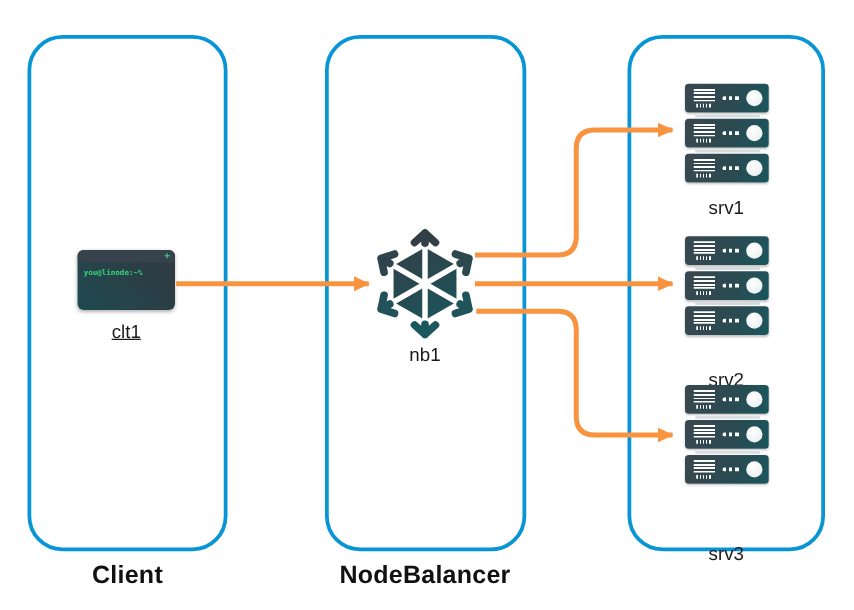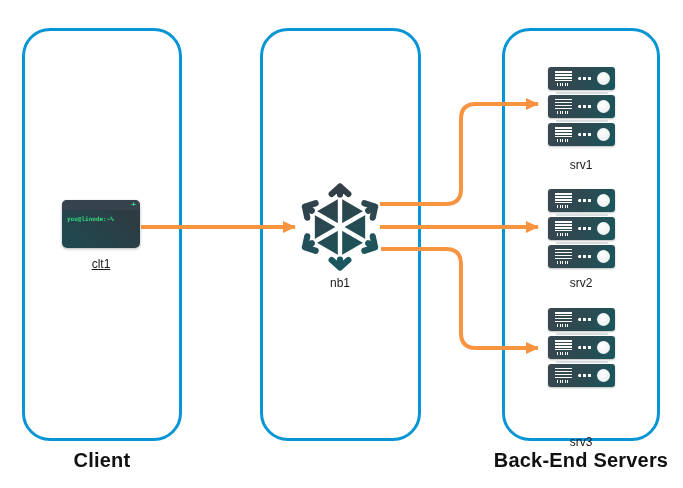--- a/index.html
+++ b/index.html
@@ -18,21 +18,21 @@
   .zone-label{
     position:absolute;top:449px;transform:translateX(-50%);
     font-size:20px;font-weight:700;color:#111111;white-space:nowrap;letter-spacing:.2px;
   }
   .zl-client{left:102px;}
   .zl-nb{left:340px;}
   .zl-backend{left:581px;}
   
   .node-label{
     position:absolute;transform:translateX(-50%);
-    font-size:12px;color:#1a1a1a;white-space:nowrap;z-index:2;
+    font-size:15px;color:#1a1a1a;white-space:nowrap;z-index:2;
   }
   
   .arrows{position:absolute;left:0;top:0;z-index:1;}
   
   .terminal{
     position:absolute;left:62px;top:200px;width:78px;height:48px;border-radius:5px;
     overflow:hidden;z-index:2;box-shadow:0 1px 3px rgba(0,0,0,.3);
     background:linear-gradient(225deg,#2E3B43 20%,#1F4A50 100%);
   }
   .terminal-bar{
@@ -187,21 +187,21 @@
     <div class="unit-sep">
         <div class="sep-bar"></div>
       </div>
     <div class="server-unit">
       <div class="vents"></div>
       <div class="ticks"></div>
       <div class="dots"></div>
       <div class="knob"></div>
     </div>
   </div>
-  <div class="node-label" style="left:581px;top:276px;">srv2</div>
+  <div class="node-label" style="left:581px;top:296px;">srv2</div>
 
   <div class="server-stack stack-srv3">
     <div class="server-unit">
       <div class="vents"></div>
       <div class="ticks"></div>
       <div class="dots"></div>
       <div class="knob"></div>
     </div>
     <div class="unit-sep">
         <div class="sep-bar"></div>
@@ -218,15 +218,15 @@
     <div class="server-unit">
       <div class="vents"></div>
       <div class="ticks"></div>
       <div class="dots"></div>
       <div class="knob"></div>
     </div>
   </div>
   <div class="node-label" style="left:581px;top:399px;margin-top:36px;">srv3</div>
 
   <div class="zone-label zl-client">Client</div>
-  <div class="zone-label zl-backend">Back-End Servers</div>
+  <div class="zone-label zl-nb">NodeBalancer</div>
 
 </div>
 
 </body></html>

